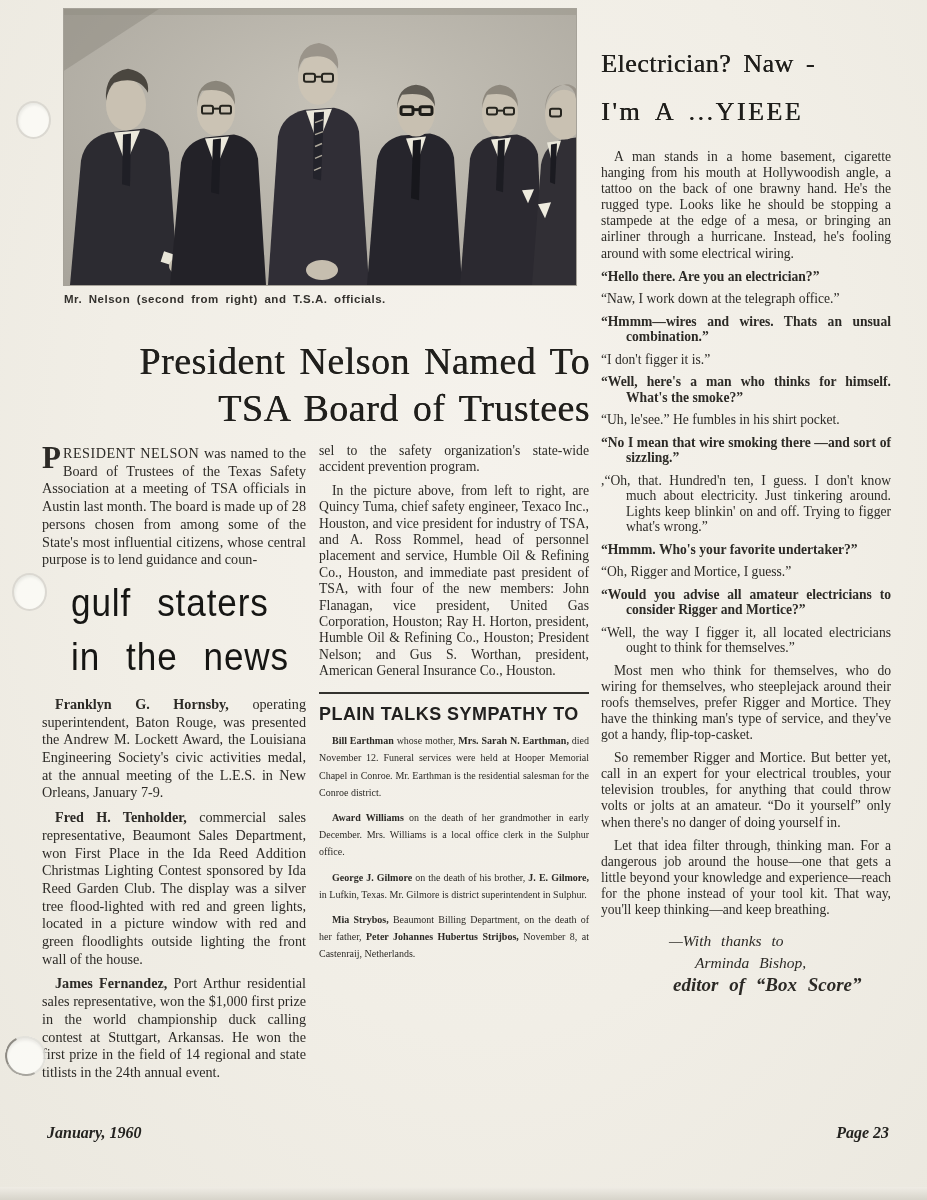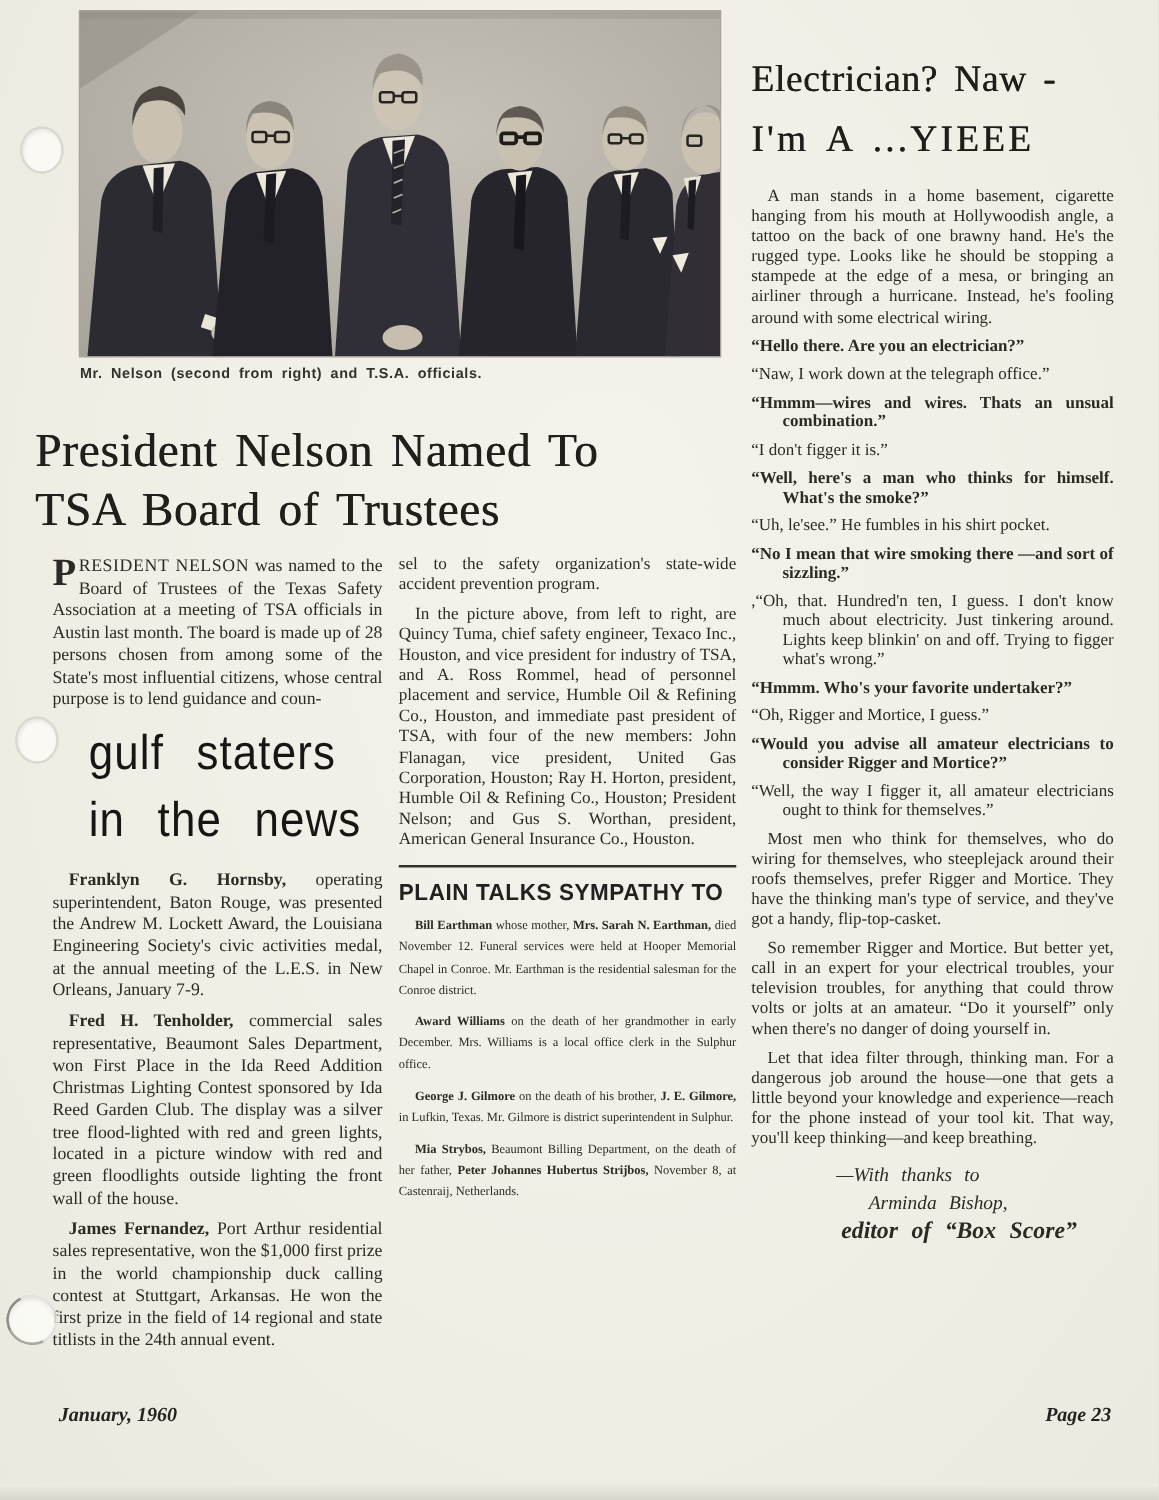--- a/index.html
+++ b/index.html
@@ -11,21 +11,21 @@
   
   .photo{position:absolute;left:64px;top:9px;width:512px;height:276px;background:#b6b2a8;box-shadow:0 0 0 1px #a6a299;}
   .photo svg{display:block;width:100%;height:100%;}
   .photo-caption{
     position:absolute;left:64px;top:293px;width:512px;
     font-family:"Liberation Sans", sans-serif;font-weight:bold;font-size:11.5px;
     letter-spacing:.5px;word-spacing:3px;color:#33312d;
   }
   
   .headline{
-    position:absolute;left:28px;top:338px;width:562px;text-align:left;
+    position:absolute;left:28px;top:338px;width:562px;text-align:right;
     font-size:38px;line-height:47px;color:#201f1c;
     text-shadow:0.4px 0 currentColor;letter-spacing:.5px;word-spacing:4px;
   }
   
   .col{position:absolute;text-align:justify;}
   .col p{margin:0 0 7px 0;}
   .col-left{left:42px;top:445px;width:264px;font-size:14.2px;line-height:17.7px;}
   .col-mid{left:319px;top:443px;width:270px;font-size:13.7px;line-height:16.4px;}
   .col-right{left:601px;top:40px;width:290px;font-size:13.6px;line-height:16.1px;}
   .indent{text-indent:13px;}
@@ -43,21 +43,21 @@
   }
   
   .rule{border:0;border-top:2px solid #33322e;margin:12px 0 0 0;}
   .symp-head{
     font-family:"Liberation Sans", sans-serif;font-weight:bold;font-size:18.5px;
     letter-spacing:.5px;color:#222120;margin:12px 0 10px 0;white-space:nowrap;
     transform:scaleX(.97);transform-origin:left center;
   }
   .symp p{margin:0 0 8px 0;line-height:17.2px;font-size:10px;}
   
-  .etitle{font-size:30px;line-height:48px;color:#1f1e1b;text-shadow:0.4px 0 currentColor;
+  .etitle{font-size:26px;line-height:48px;color:#1f1e1b;text-shadow:0.4px 0 currentColor;
     letter-spacing:.5px;word-spacing:5px;margin-bottom:13px;white-space:nowrap;}
   .dg{margin:0;padding-left:25px;text-indent:-25px;line-height:15.5px;}
   .dg.b{font-weight:bold;}
   .credit{margin-top:12px;font-style:italic;word-spacing:6px;line-height:22px;font-size:15.5px;}
   .credit .l1{padding-left:68px;}
   .credit .l2{padding-left:94px;}
   .credit .l3{padding-left:72px;font-size:19px;font-weight:bold;}
   
   .footer-left,.footer-right{
     position:absolute;top:1124px;font-weight:bold;font-style:italic;font-size:16px;color:#242320;
@@ -228,21 +228,21 @@
     <p class="dg">“Naw, I work down at the telegraph office.”</p>
     <p class="dg b">“Hmmm—wires and wires. Thats an unsual combination.”</p>
     <p class="dg">“I don't figger it is.”</p>
     <p class="dg b">“Well, here's a man who thinks for himself. What's the smoke?”</p>
     <p class="dg">“Uh, le'see.” He fumbles in his shirt pocket.</p>
     <p class="dg b">“No I mean that wire smoking there —and sort of sizzling.”</p>
     <p class="dg">,“Oh, that. Hundred'n ten, I guess. I don't know much about electricity. Just tinkering around. Lights keep blinkin' on and off. Trying to figger what's wrong.”</p>
     <p class="dg b">“Hmmm. Who's your favorite undertaker?”</p>
     <p class="dg">“Oh, Rigger and Mortice, I guess.”</p>
     <p class="dg b">“Would you advise all amateur electricians to consider Rigger and Mortice?”</p>
-    <p class="dg">“Well, the way I figger it, all amateur electricians ought to think for themselves.”</p>
+    <p class="dg">“Well, the way I figger it, all located electricians ought to think for themselves.”</p>
 
     <p class="indent" style="margin-top:6px;">Most men who think for themselves, who do wiring for themselves, who steeplejack around their roofs themselves, prefer Rigger and Mortice. They have the thinking man's type of service, and they've got a handy, flip-top-casket.</p>
     <p class="indent">So remember Rigger and Mortice. But better yet, call in an expert for your electrical troubles, your television troubles, for anything that could throw volts or jolts at an amateur. “Do it yourself” only when there's no danger of doing yourself in.</p>
     <p class="indent">Let that idea filter through, thinking man. For a dangerous job around the house—one that gets a little beyond your knowledge and experience—reach for the phone instead of your tool kit. That way, you'll keep thinking—and keep breathing.</p>
 
     <div class="credit">
       <div class="l1">—With thanks to</div>
       <div class="l2">Arminda Bishop,</div>
       <div class="l3">editor of “Box Score”</div>
     </div>

